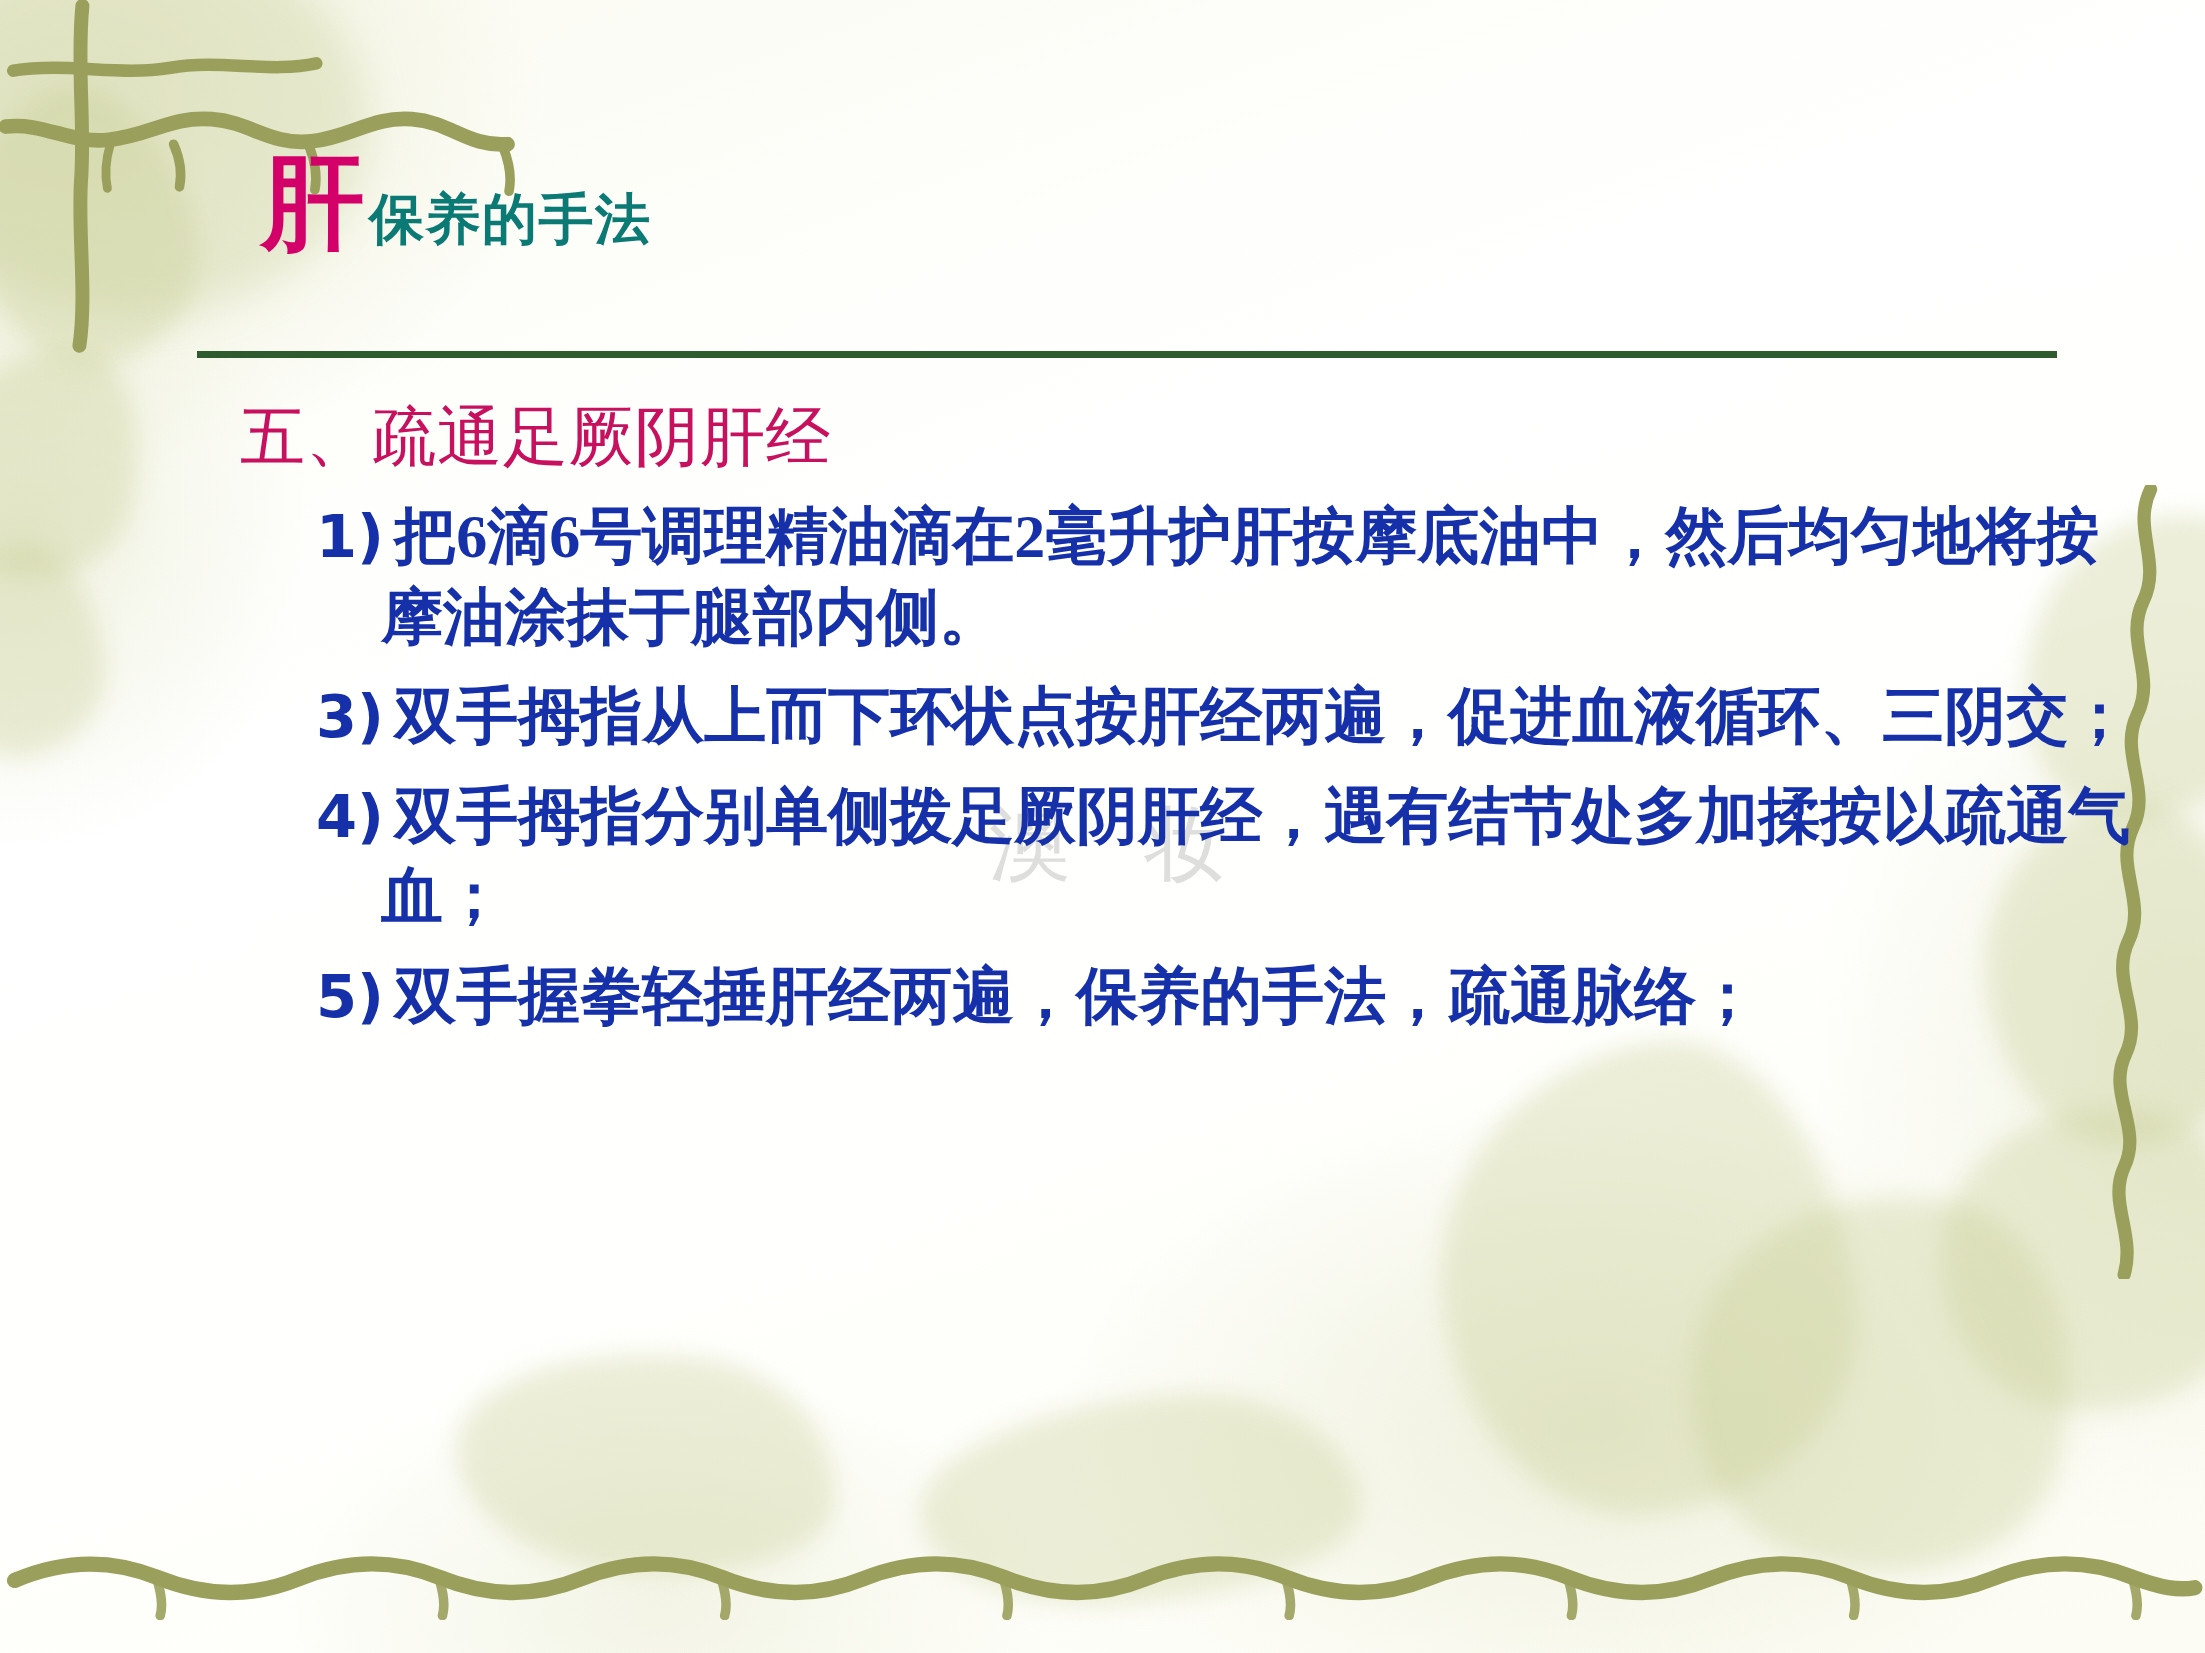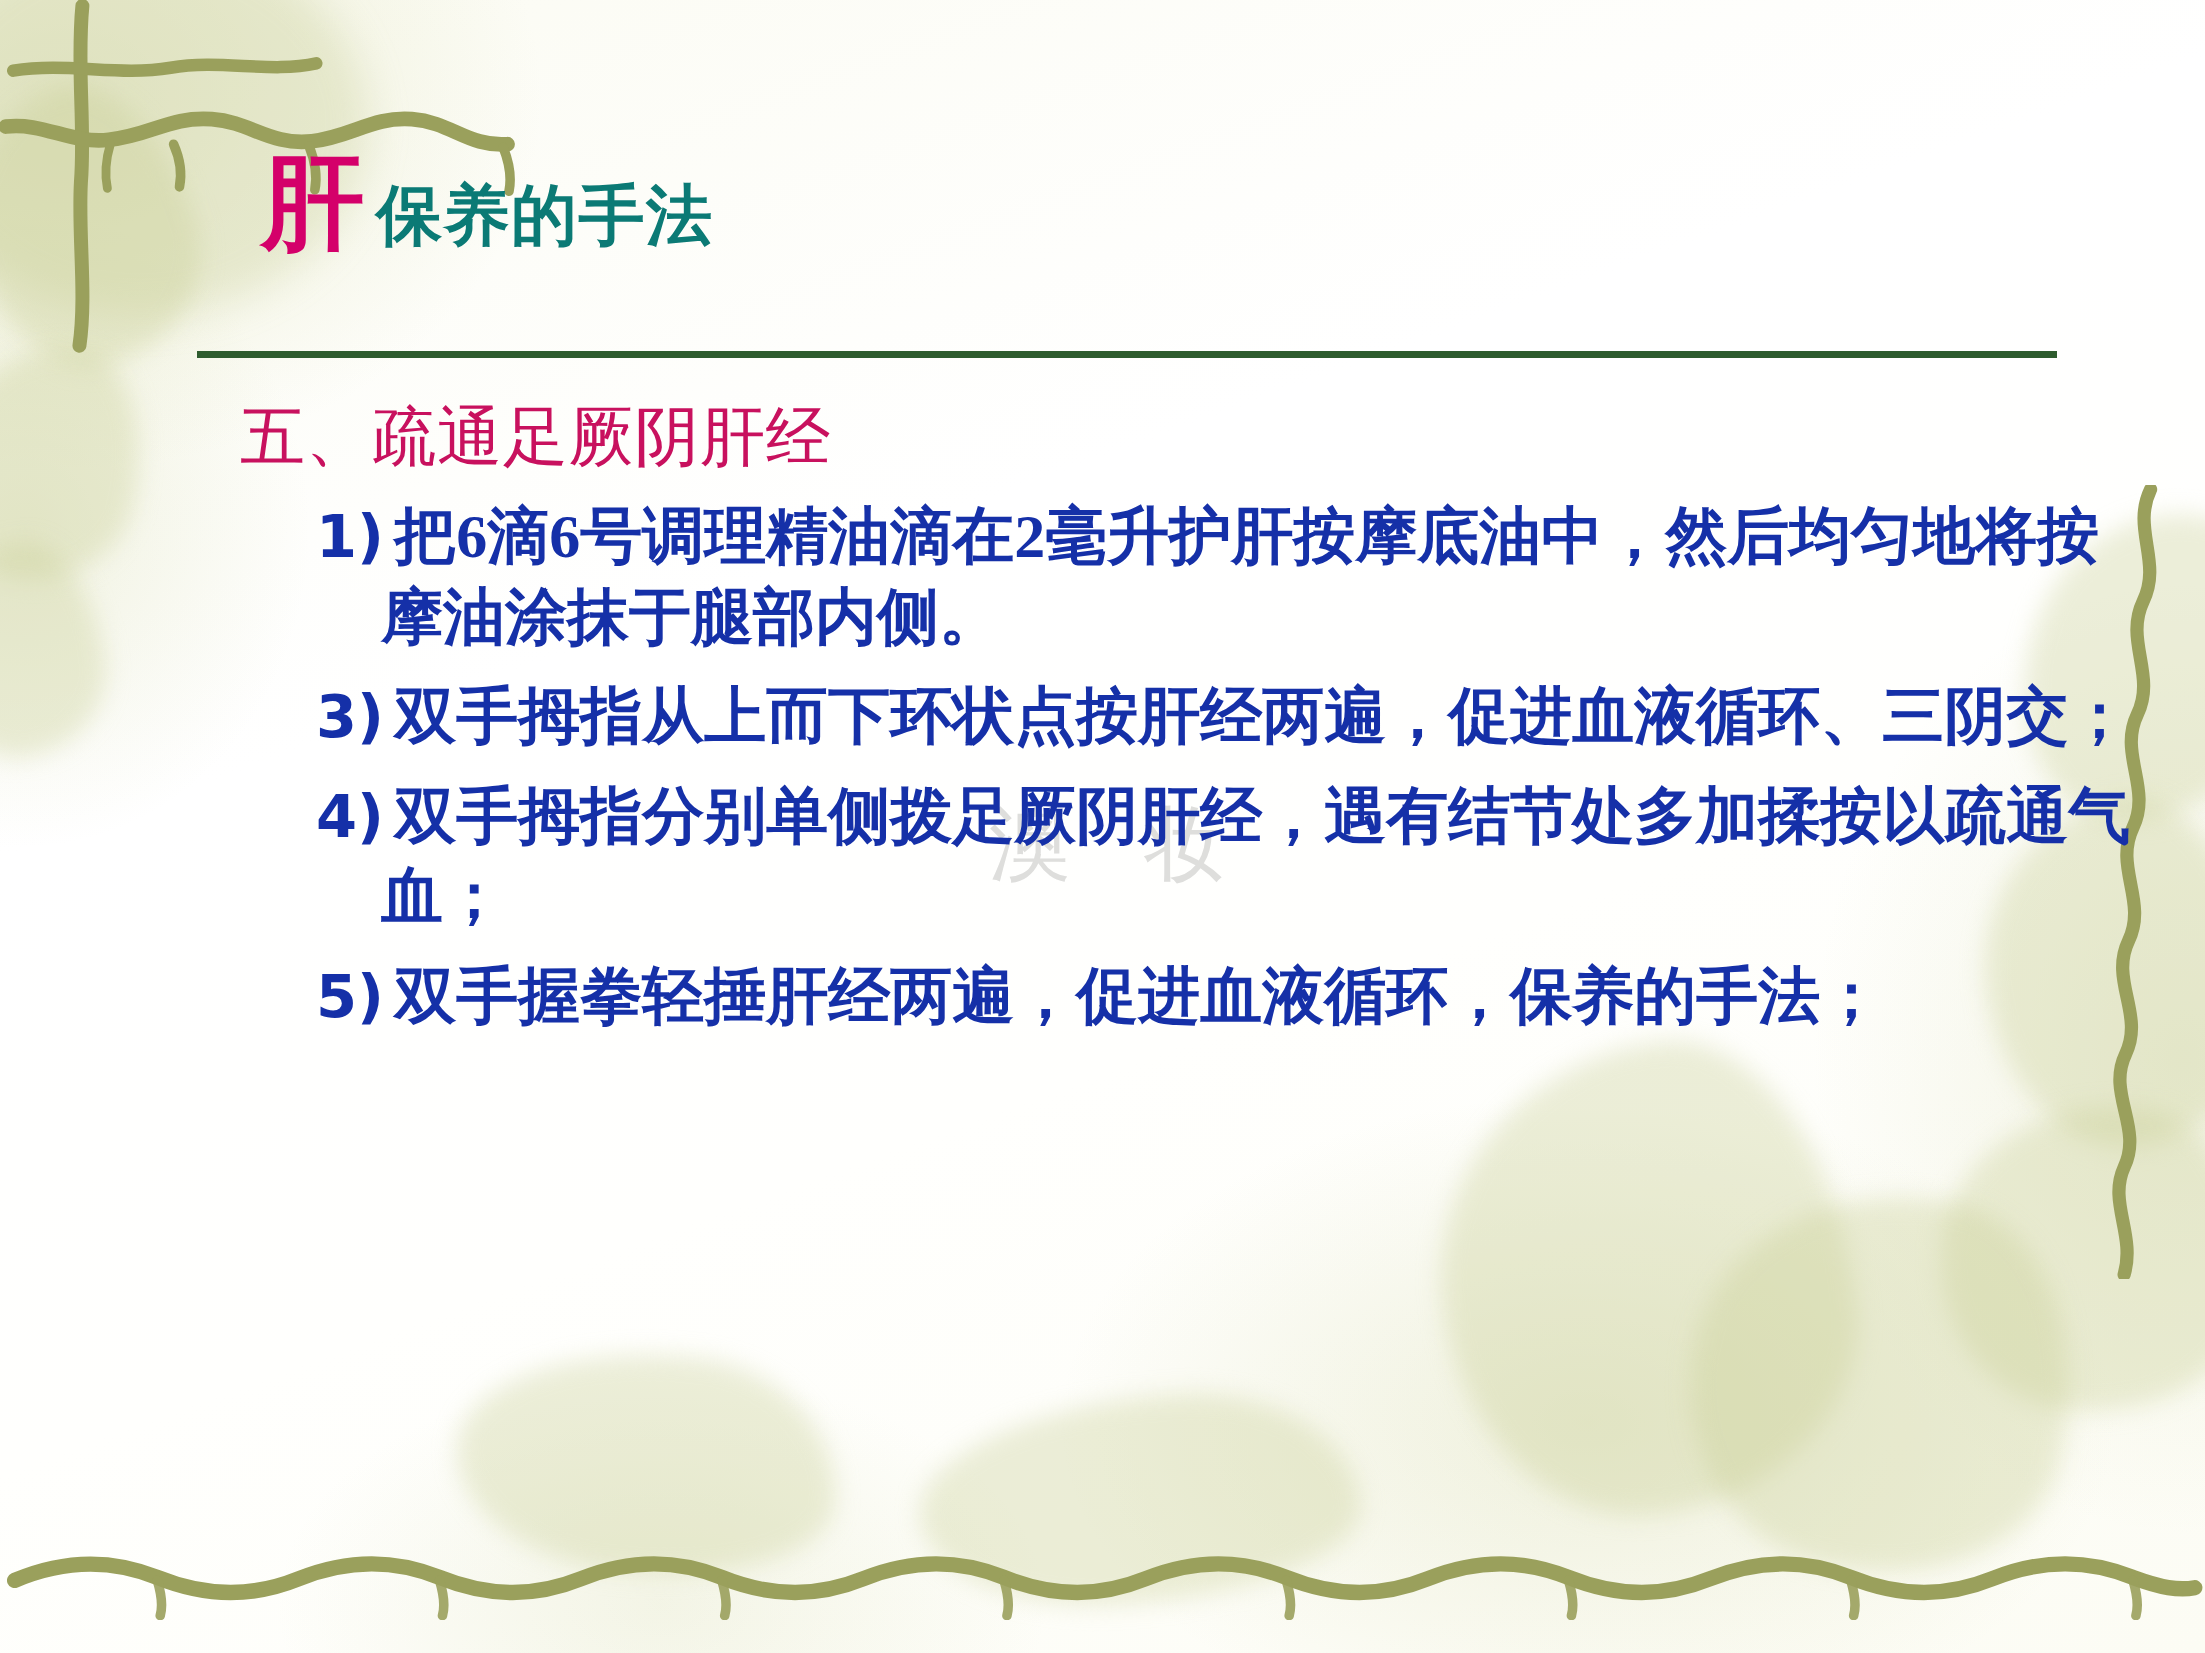--- a/index.html
+++ b/index.html
@@ -56,25 +56,25 @@
   .title-liver {
     font-family: "DejaVu Sans", "Liberation Sans", sans-serif;
     font-size: 103px;
     font-weight: 700;
     color: #d4006a;
     line-height: 1;
     letter-spacing: 0;
   }
   .title-rest {
     font-family: "DejaVu Sans", "Liberation Sans", sans-serif;
-    font-size: 66px;
+    font-size: 55px;
     font-weight: 700;
     color: #0b7a75;
     line-height: 1;
-    margin-left: 12px;
+    margin-left: 5px;
     letter-spacing: 1.5px;
   }
   .title-rule {
     position: absolute;
     left: 197px;
     top: 351px;
     width: 1860px;
     height: 6.6px;
     background: #2e5c2e;
   }
@@ -230,19 +230,19 @@
 
     <div class="item">
       <span class="num">3)</span><span class="body">双手拇指从上而下环状点按肝经两遍，促进血液循环、三阴交；</span>
     </div>
 
     <div class="item">
       <span class="num">4)</span><span class="body">双手拇指分别单侧拨足厥阴肝经，遇有结节处多加揉按以疏通气血；</span>
     </div>
 
     <div class="item">
-      <span class="num">5)</span><span class="body">双手握拳轻捶肝经两遍，促进血液循环，保养的手法；</span>
+      <span class="num">5)</span><span class="body">双手握拳轻捶肝经两遍，保养的手法，疏通脉络；</span>
     </div>
 
   </div>
 
 </div>
 
 
 </body></html>

